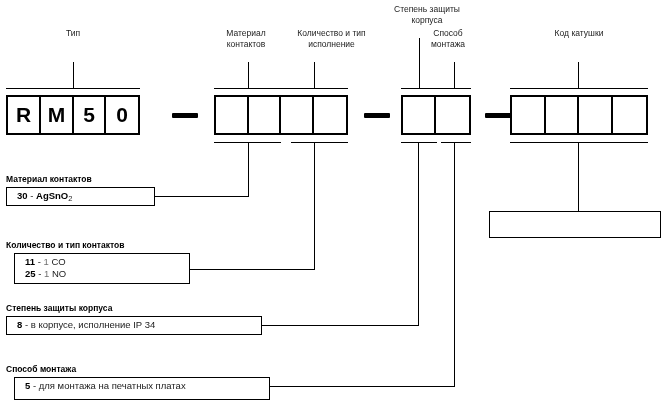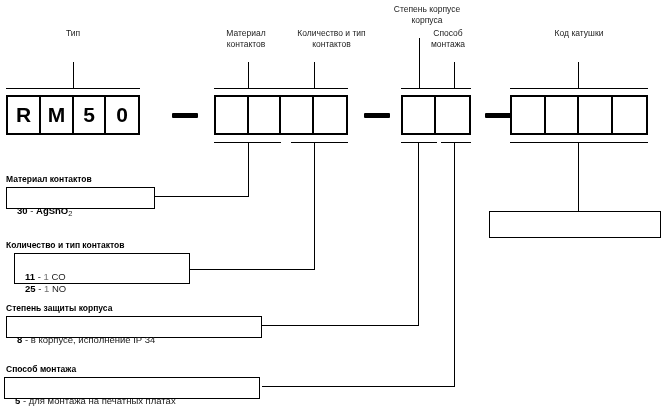--- a/index.html
+++ b/index.html
@@ -78,21 +78,21 @@
     font-size: 8.5px;
     font-weight: bold;
     color: #000;
     white-space: nowrap;
   }
   .lg-box {
     position: absolute;
     border: 1px solid #000;
     box-sizing: border-box;
     background: #fff;
-    padding: 17px 0 3px 10px;
+    padding: 2px 0 3px 10px;
   }
   .lg-line {
     font-size: 9.5px;
     line-height: 12px;
     color: #1b1b1b;
     white-space: nowrap;
   }
   .lg-line b { font-weight: bold; color: #000; }
   .lg-line .g { color: #6f6f6f; }
   sub {
@@ -106,23 +106,23 @@
 <body>
 
 <div id="canvas">
 
   <div class="hdr-label" style="left:33px; top:28px; width:80px;">Тип</div>
 
   <div class="hdr-label" style="left:212px; top:28px; width:68px;">Материал
 контактов</div>
 
   <div class="hdr-label" style="left:284px; top:28px; width:95px;">Количество и тип
-контактов</div>
-
-  <div class="hdr-label" style="left:379px; top:4px; width:96px;">Степень корпусе
+исполнение</div>
+
+  <div class="hdr-label" style="left:379px; top:4px; width:96px;">Степень защиты
 корпуса</div>
 
   <div class="hdr-label" style="left:419px; top:28px; width:58px;">Способ
 монтажа</div>
 
   <div class="hdr-label" style="left:514px; top:28px; width:130px;">Код катушки</div>
 
   <div class="rule-v" style="left:73px;  top:62px; height:26px;"></div>
   <div class="rule-v" style="left:248px; top:62px; height:26px;"></div>
   <div class="rule-v" style="left:314px; top:62px; height:26px;"></div>
@@ -209,21 +209,21 @@
   </div>
 
   <div class="lg-title" style="left:6px; top:303px;">Степень защиты корпуса</div>
   <div class="lg-box" style="left:6px; top:316px; width:256px; height:19px;">
     <div class="lg-line">
       <b>8</b><span> - </span><span>в корпусе, исполнение IP 34</span>
     </div>
   </div>
 
   <div class="lg-title" style="left:6px; top:364px;">Способ монтажа</div>
-  <div class="lg-box" style="left:4px; top:377px; width:256px; height:14px;">
+  <div class="lg-box" style="left:14px; top:377px; width:256px; height:23px;">
     <div class="lg-line">
       <b>5</b><span> - </span><span>для монтажа на печатных платах</span>
     </div>
   </div>
 
   <div class="lg-box" style="left:489px; top:211px; width:172px; height:27px; padding:4px 0 0 8px;">
     <div class="lg-line"></div>
   </div>
 
 </div>

